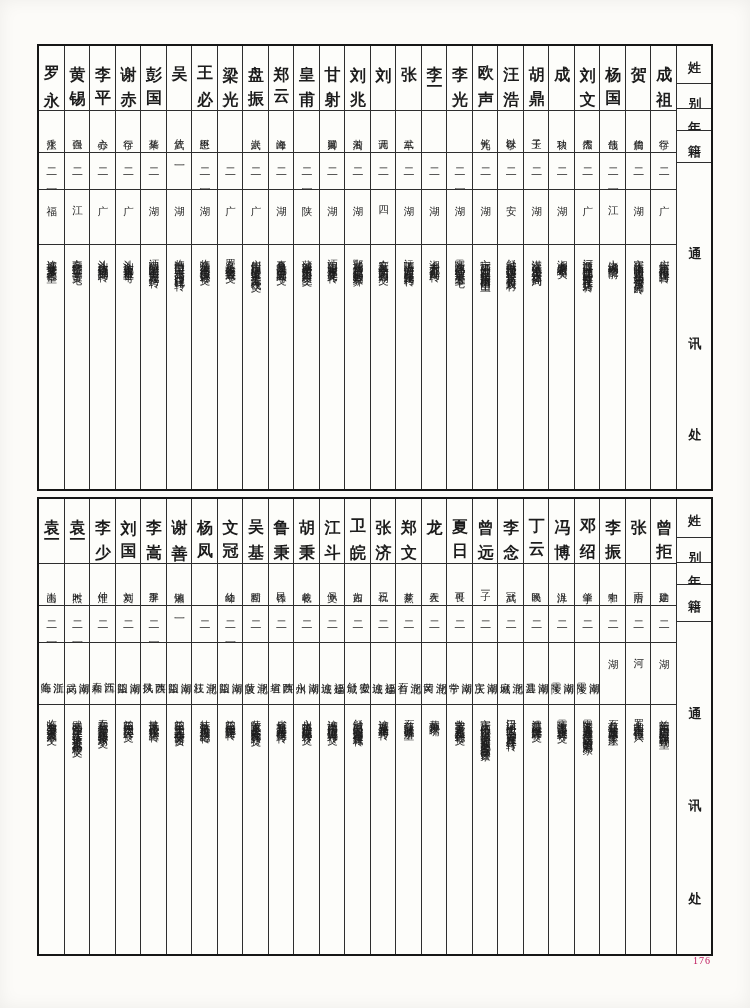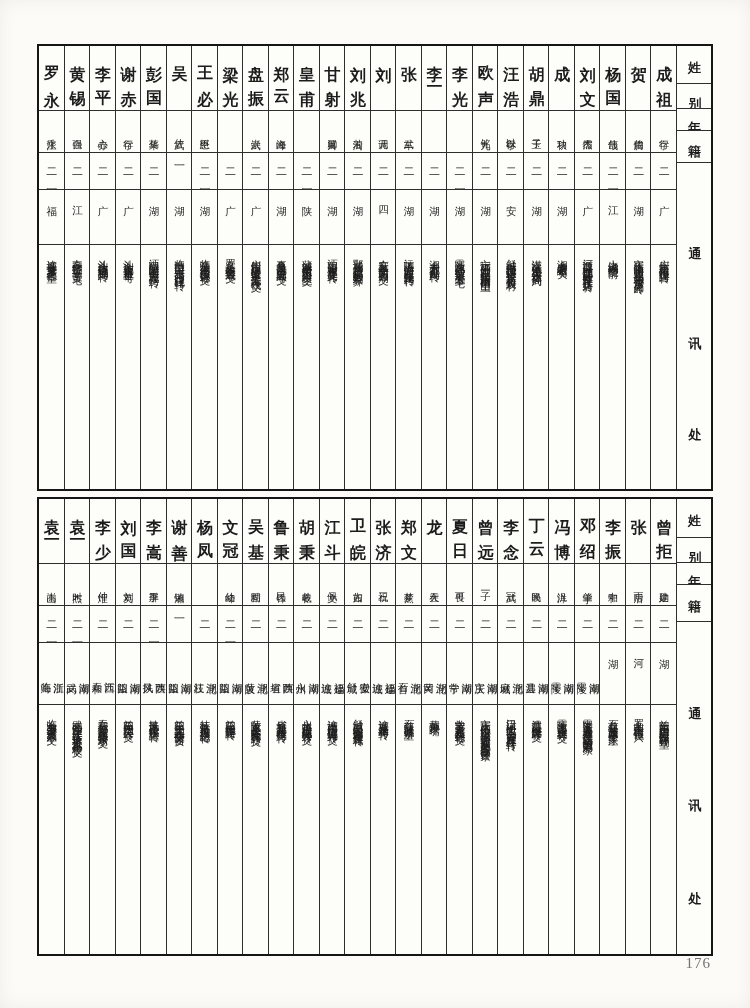--- a/index.html
+++ b/index.html
@@ -31,21 +31,21 @@
   .origin-cell .txt{font-size:10.5px;}
   .two-line{white-space:pre-line;line-height:1.2;letter-spacing:1px;padding-top:2px;}
   .addr-cell .txt{font-size:10.5px;line-height:1.14;letter-spacing:1.5px;}
   .head-cell .txt{font-weight:700;font-size:13px;letter-spacing:0;}
   .head-cell .hj-name{height:72%;}
   .head-cell .hj-alias{height:74%;}
   .head-cell .hj-age{height:78%;}
   .head-cell .hj-origin{height:70%;}
   .head-cell .hj-address{height:56%;}
   .head-cell.addr-cell{align-items:center;padding:0;}
-  .page-number{position:absolute;right:39px;top:955px;font-size:15px;color:#737373;
+  .page-number{position:absolute;right:39px;top:955px;font-size:10px;color:#be185d;
                font-family:"Liberation Serif", serif;letter-spacing:1px;}
 </style>
 </head>
 <body>
 
 <div class="sheet">
   <section class="vtable t-top">
       <div class="col head-col">
         <div class="cell head-cell name-cell">
           <span class="txt jtext hj-name">姓名</span>

